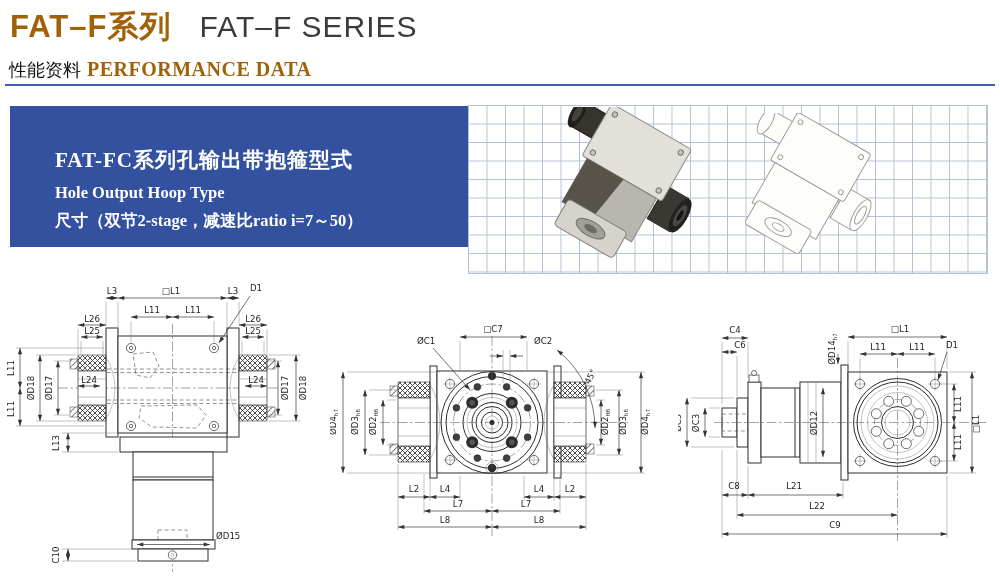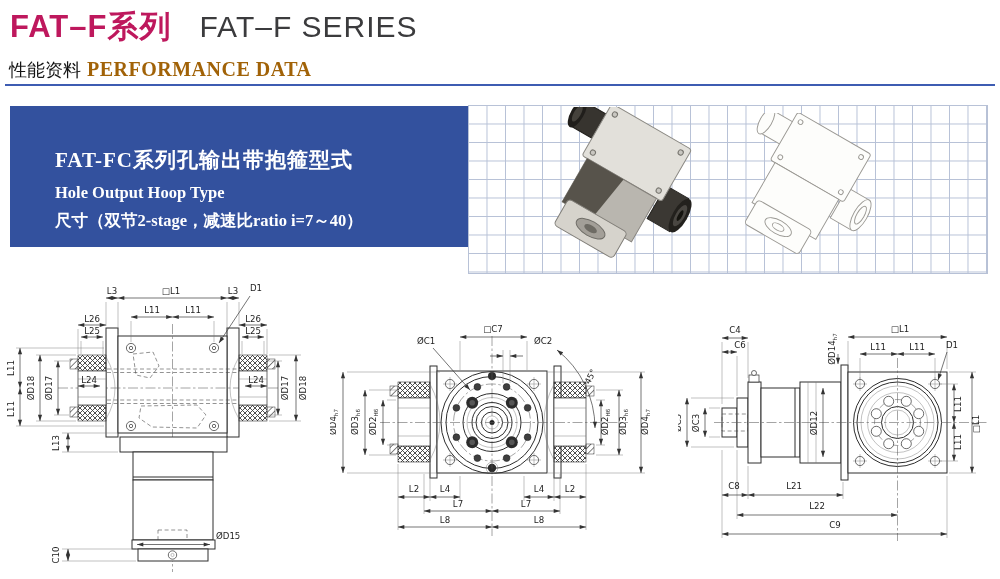--- a/index.html
+++ b/index.html
@@ -2,21 +2,21 @@
 <html><head>
 <meta charset="utf-8">
 <style>
   html,body{margin:0;padding:0;background:#fff;}
   body{width:1000px;height:579px;position:relative;overflow:hidden;
        font-family:"Liberation Sans",sans-serif;}
   .abs{position:absolute;}
 
   
   .hdr{position:absolute;left:10px;top:6px;white-space:nowrap;}
-  .t-zh{font-size:31px;font-weight:bold;color:#be185d;letter-spacing:1px;}
+  .t-zh{font-size:31px;font-weight:bold;color:#a16207;letter-spacing:1px;}
   .t-en{font-size:30px;font-weight:500;color:#3b3b3d;margin-left:28px;letter-spacing:1px;}
   .sec{position:absolute;left:9px;top:58px;white-space:nowrap;font-family:"Liberation Serif",serif;}
   .s-zh{font-size:18px;font-weight:normal;color:#141414;}
   .s-en{font-size:20px;font-weight:bold;color:#a16207;margin-left:6px;letter-spacing:.5px;}
   .rule{position:absolute;left:5px;top:84px;width:990px;height:2px;background:#3e5cb2;}
 
   
   .banner{position:absolute;left:10px;top:106px;width:458px;height:141px;background:#33519e;
           color:#fff;font-family:"Liberation Serif",serif;padding-left:45px;box-sizing:border-box;}
   .b1{font-size:21px;font-weight:bold;margin-top:40px;letter-spacing:1px;}
@@ -48,21 +48,21 @@
   <span class="t-zh">FAT–F系列</span><span class="t-en">FAT–F SERIES</span>
 </div>
 <div class="sec">
   <span class="s-zh">性能资料</span><span class="s-en">PERFORMANCE DATA</span>
 </div>
 <div class="rule"></div>
 
 <div class="banner">
   <div class="b1">FAT-FC系列孔输出带抱箍型式</div>
   <div class="b2">Hole Output Hoop Type</div>
-  <div class="b3">尺寸（双节2-stage，减速比ratio i=7～40）</div>
+  <div class="b3">尺寸（双节2-stage，减速比ratio i=7～50）</div>
 </div>
 
 <div class="grid"></div>
 
 <svg class="abs" style="left:543px;top:107px" width="165" height="160" viewBox="0 0 165 160">
   <g transform="rotate(30 82 78)">
     <rect x="2" y="26" width="32" height="28" rx="4" fill="#37342f" stroke="#22201c"></rect>
     <ellipse cx="5" cy="40" rx="6.5" ry="15.5" fill="#201e1b"></ellipse>
     <ellipse cx="5" cy="40" rx="3.5" ry="9" fill="#45423c"></ellipse>
     <rect x="118" y="58" width="26" height="38" fill="#3b3833" stroke="#24221e"></rect>

